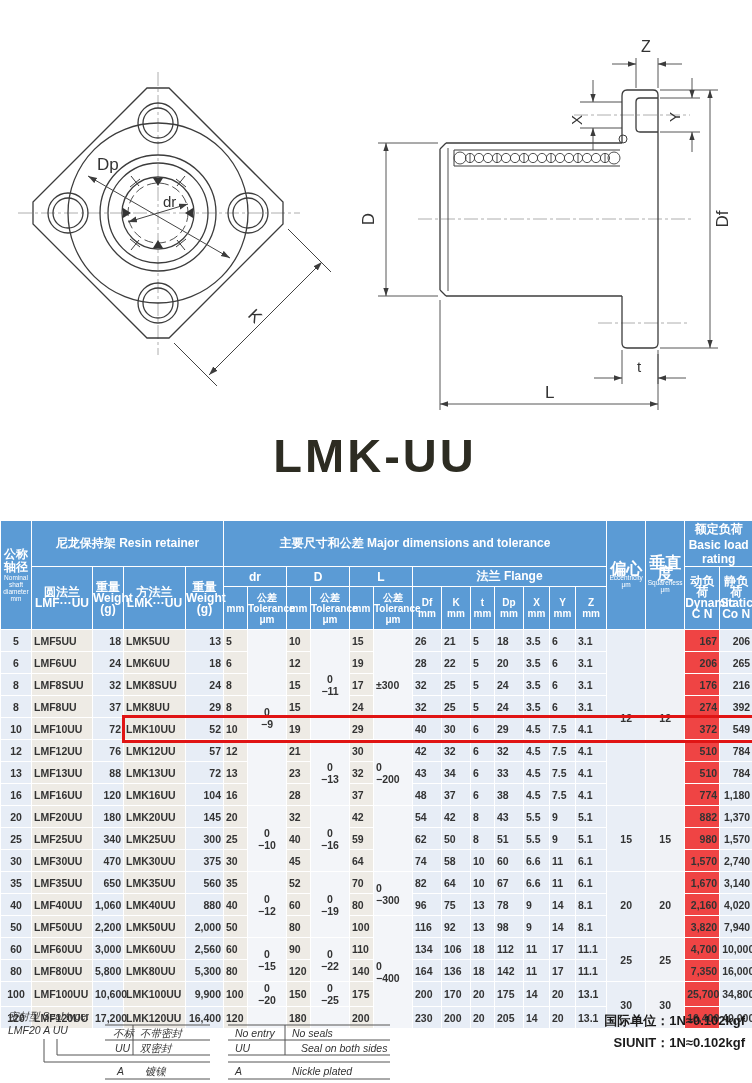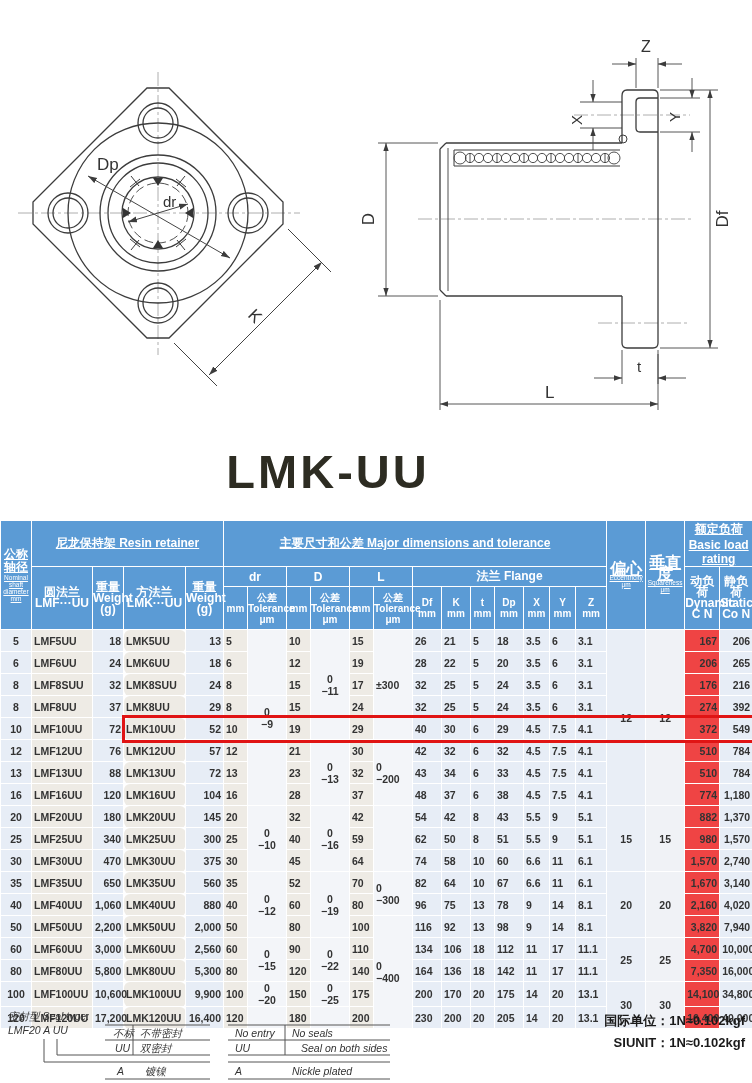--- a/index.html
+++ b/index.html
@@ -1,41 +1,41 @@
 <!DOCTYPE html>
 <html><head>
 <meta charset="utf-8">
 <style>
   html,body{margin:0;padding:0;background:#fff;}
   .page{position:relative;width:752px;height:1083px;background:#fff;overflow:hidden;
         font-family:"Liberation Sans", sans-serif;color:#333;}
   .drawings{position:absolute;top:0;left:0;width:752px;height:430px;}
   .svgA{position:absolute;left:0;top:0;}
   .svgB{position:absolute;left:360px;top:0;}
-  .title{position:absolute;top:444px;left:0;width:656px;text-align:center;margin:0;
-         font-size:47px;font-weight:bold;letter-spacing:3px;color:#2d2c22;}
+  .title{position:absolute;top:428px;left:0;width:656px;text-align:center;margin:0;
+         font-size:47px;font-weight:bold;letter-spacing:3px;color:#2d2c22;padding-left:47px;}
   table.spec{position:absolute;top:520px;left:0;border-collapse:collapse;table-layout:fixed;width:752px;}
   table.spec th{background:#5b9bd5;color:#fff;border:1px solid #fff;font-weight:bold;
                 padding:0;text-align:center;vertical-align:middle;}
   table.spec td{border:1px solid #fff;height:21px;padding:0 2px;font-size:10.5px;font-weight:700;
                 color:#333;vertical-align:middle;}
-  tr.h1 th{height:30px;font-size:12px;text-decoration:underline;}
+  tr.h1 th{height:30px;font-size:12px;}
   tr.h2 th{height:19px;font-size:12px;}
   tr.h3 th{height:42px;font-size:10px;line-height:11px;}
   .pre{white-space:pre-line;}
   .h-cn2{font-size:12px;line-height:13px;white-space:pre-line;}
   .h-tiny{font-size:6.5px;line-height:7px;font-weight:normal;white-space:pre-line;}
   .h-mid{font-size:16px;line-height:11px;white-space:pre-line;}
   .h-tol{font-size:8px;line-height:9px;font-weight:bold;white-space:pre-line;}
   .flg{font-size:11px;}
   
   .c0{background:#e7edf6;text-align:center;}
   .c1{background:#eeebe5;text-align:left;padding-left:4px;}
   .c2{background:#e7edf6;text-align:right;padding-right:5px;}
-  .c3{background:#eeebe5;text-align:left;padding-left:4px;border-radius:6px;}
+  .c3{background:#eeebe5;text-align:left;padding-left:4px;}
   .c4{background:#e7edf6;text-align:right;padding-right:5px;}
   .c5{background:#eeebe5;text-align:left;padding-left:4px;}
   .c6{background:#f3f5f9;text-align:center;}
   .c7{background:#eeebe5;text-align:left;padding-left:4px;}
   .c8{background:#f3f5f9;text-align:center;}
   .c9{background:#eeebe5;text-align:left;padding-left:4px;}
   .c10{background:#f3f5f9;text-align:left;}
   .c11,.c12,.c13,.c14,.c15,.c16,.c17{background:#e7edf6;text-align:left;padding-left:4px;}
   .c18{background:#e9eef6;text-align:center;}
   .c19{background:#f0f2f6;text-align:center;}
@@ -653,21 +653,21 @@
           <td class="c9">175</td>
           <td class="c11">200</td>
           <td class="c12">170</td>
           <td class="c13">20</td>
           <td class="c14">175</td>
           <td class="c15">14</td>
           <td class="c16">20</td>
           <td class="c17">13.1</td>
           <td class="c18 tol" rowspan="2">30</td>
           <td class="c19 tol" rowspan="2">30</td>
-          <td class="c20">14,100</td>
+          <td class="c20">25,700</td>
           <td class="c21">34,800</td>
         </tr>
         <tr>
           <td class="c0">120</td>
           <td class="c1">LMF120UU</td>
           <td class="c2">17,200</td>
           <td class="c3">LMK120UU</td>
           <td class="c4">16,400</td>
           <td class="c5">120</td>
           <td class="c6 tol" rowspan="1"></td>

